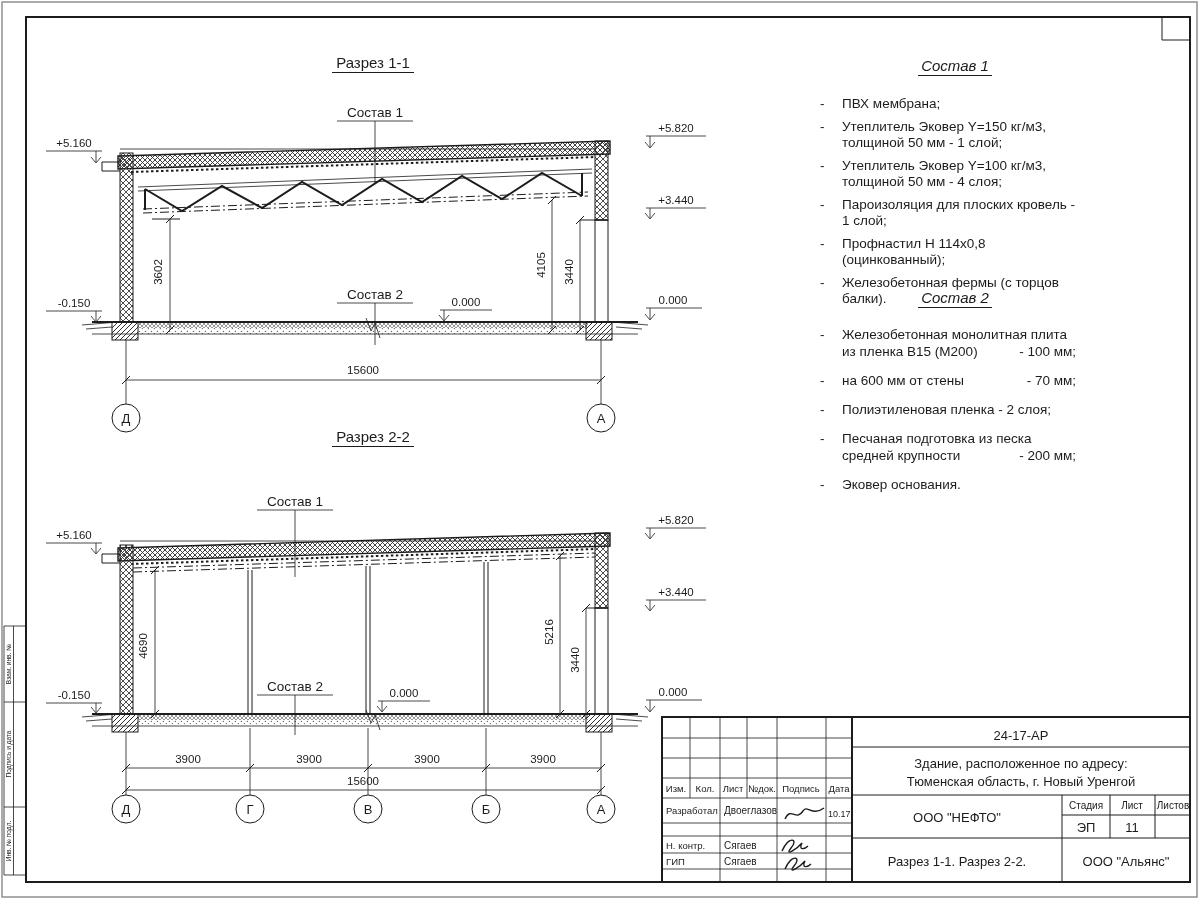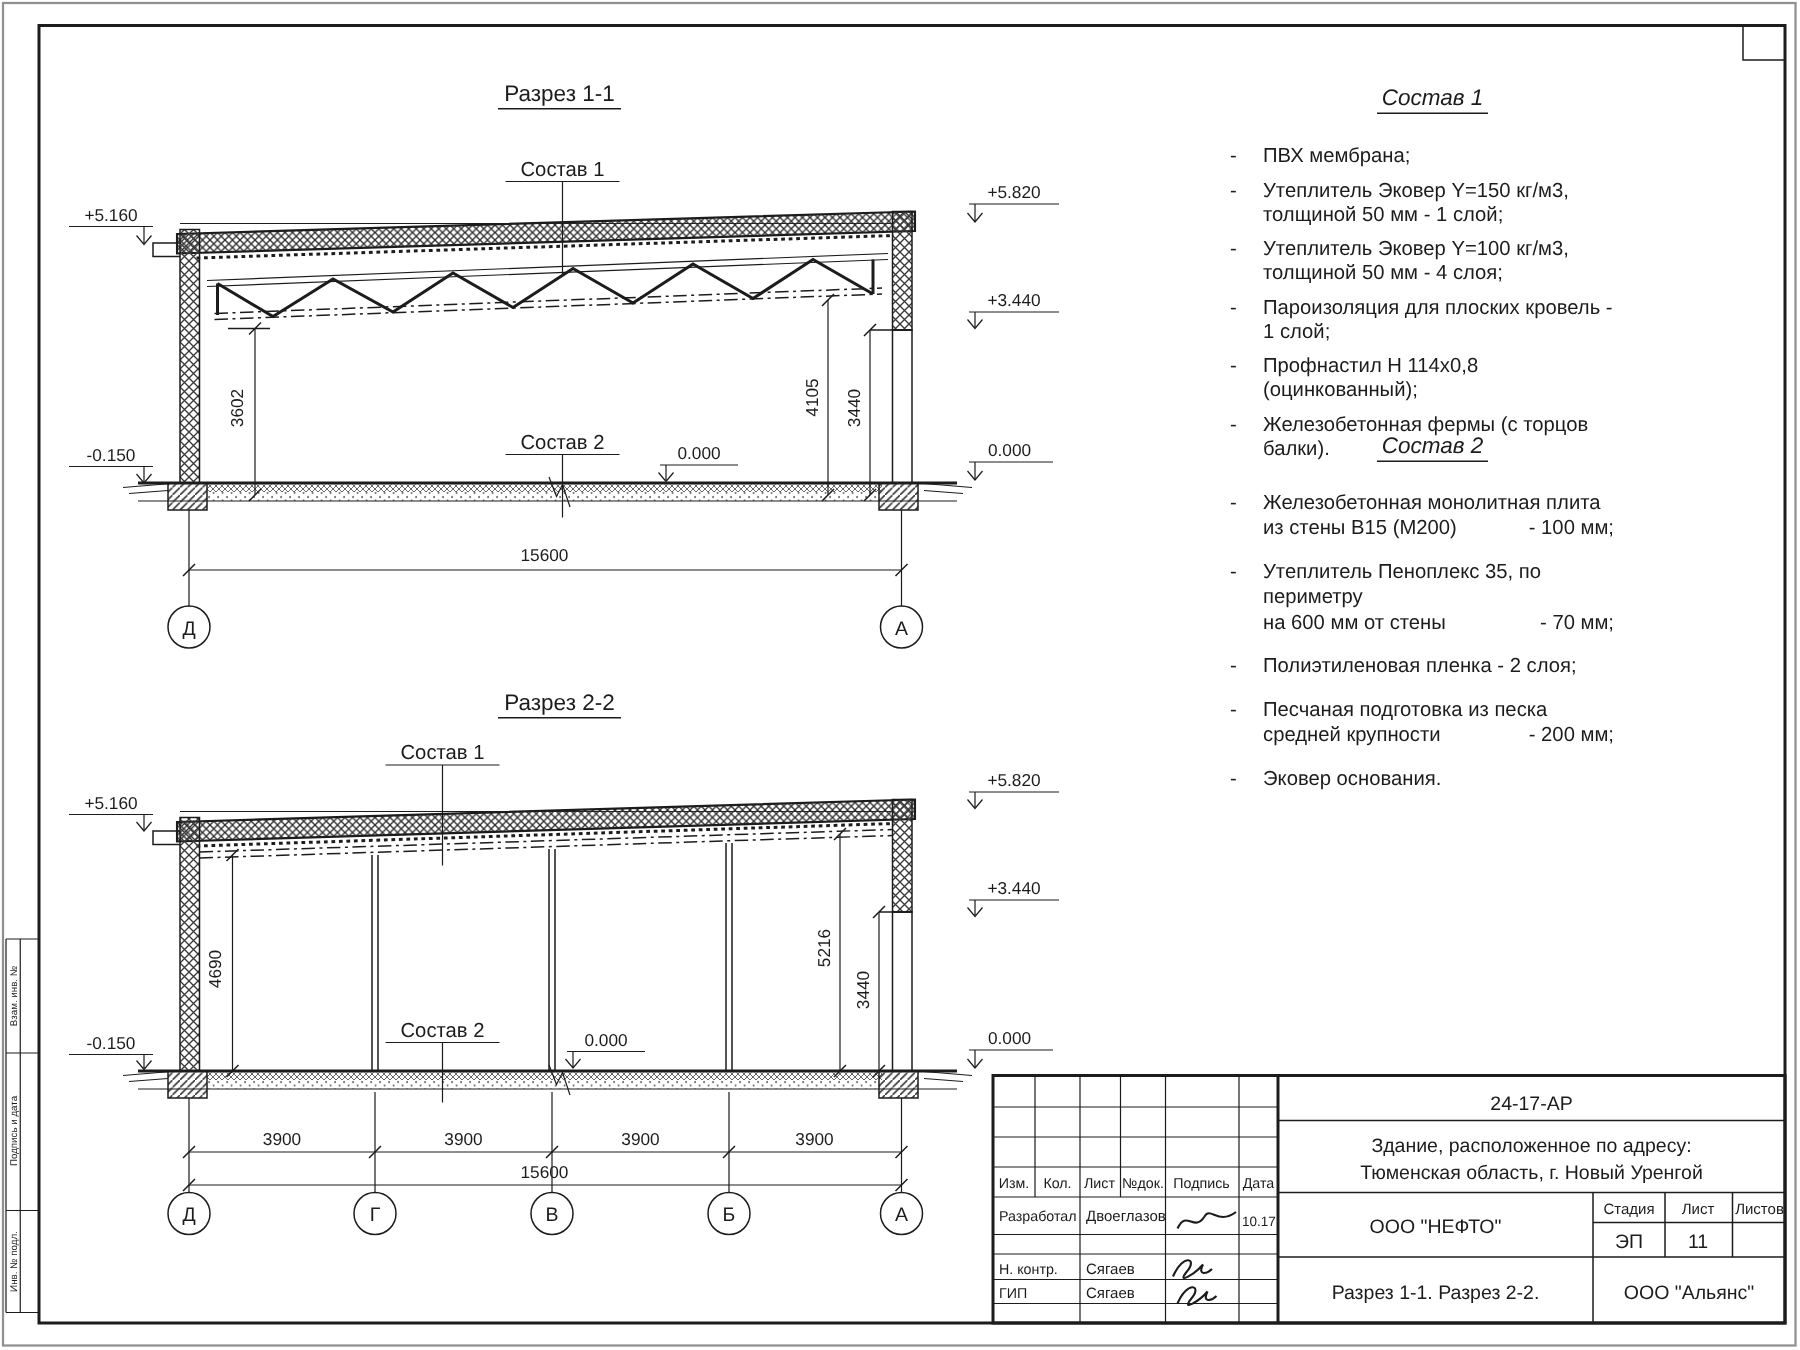--- a/index.html
+++ b/index.html
@@ -244,21 +244,21 @@
       <path d="M785,819 C791,806 796,822 803,811 C807,804 812,817 824,808" stroke="#1c1c1c" stroke-width="1.4" fill="none"></path>
       <path d="M782,851 C789,835 799,839 791,848 C784,857 797,849 802,843 C798,851 805,849 808,846" stroke="#1c1c1c" stroke-width="1.4" fill="none"></path>
       <path d="M785,869 C792,853 802,857 794,866 C787,875 800,867 805,861 C801,869 808,867 811,864" stroke="#1c1c1c" stroke-width="1.4" fill="none"></path>
     </g>
   </g>
 </svg>
 
 <div class="ov sec-title" style="left:270px;top:54px;width:206px;">
   <span>Разрез 1-1</span>
 </div>
-<div class="ov sec-title" style="left:270px;top:460px;width:206px;">
+<div class="ov sec-title" style="left:270px;top:428px;width:206px;">
   <span>Разрез 2-2</span>
 </div>
 
 <div class="ov comp-head" style="left:855px;top:57px;width:200px;">
   <span>Состав 1</span>
 </div>
 
 <div class="ov list" style="left:820px;top:96px;width:258px;">
   <div class="li">
     <span class="dash">-</span>
@@ -303,29 +303,28 @@
 <div class="ov comp-head" style="left:855px;top:289px;width:200px;">
   <span>Состав 2</span>
 </div>
 
 <div class="ov list list2" style="left:820px;top:326px;width:258px;">
   <div class="li">
     <span class="dash">-</span>
     <div class="li-body">
       <div>Железобетонная  монолитная плита</div>
       <div class="row">
-            <span>из стены В15 (М200)</span>
+            <span>из пленка В15 (М200)</span>
             <span class="val">- 100 мм;</span>
           </div>
     </div>
   </div>
   <div class="li">
     <span class="dash">-</span>
     <div class="li-body">
-      <div>Утеплитель Пеноплекс 35, по периметру</div>
       <div class="row">
             <span>на 600 мм от стены</span>
             <span class="val">- 70 мм;</span>
           </div>
     </div>
   </div>
   <div class="li">
     <span class="dash">-</span>
     <div class="li-body">
           <div>Полиэтиленовая пленка - 2 слоя;</div>

